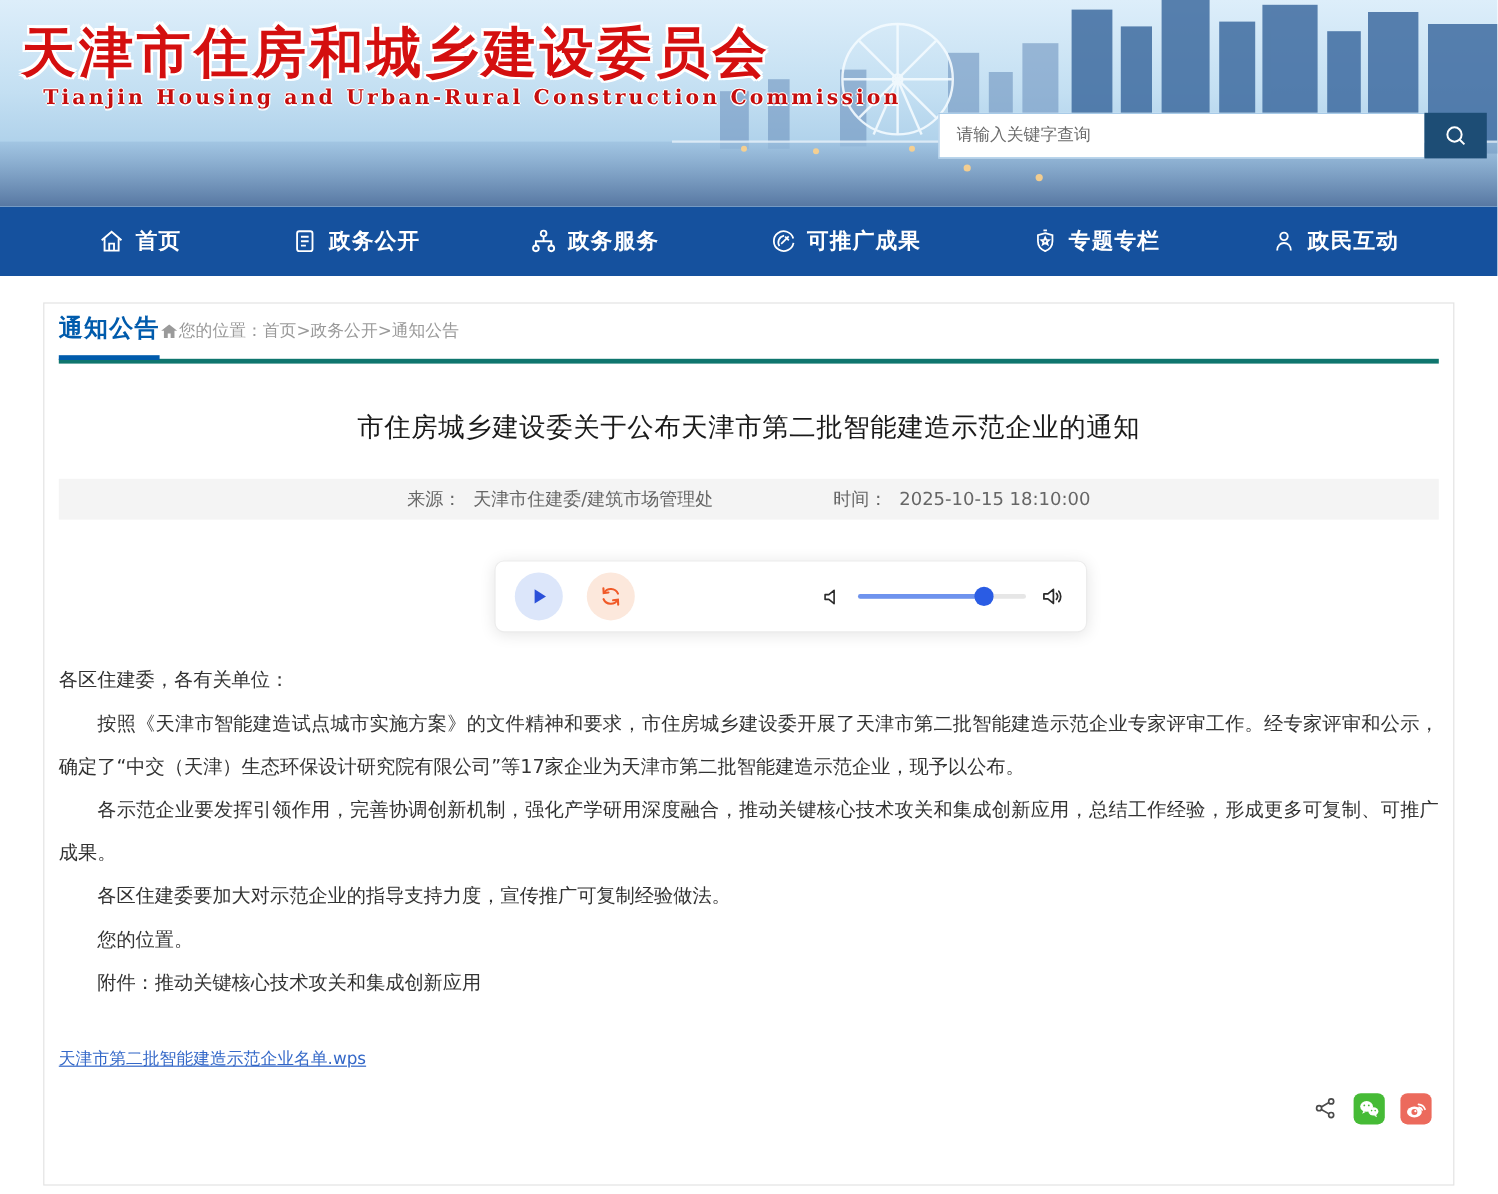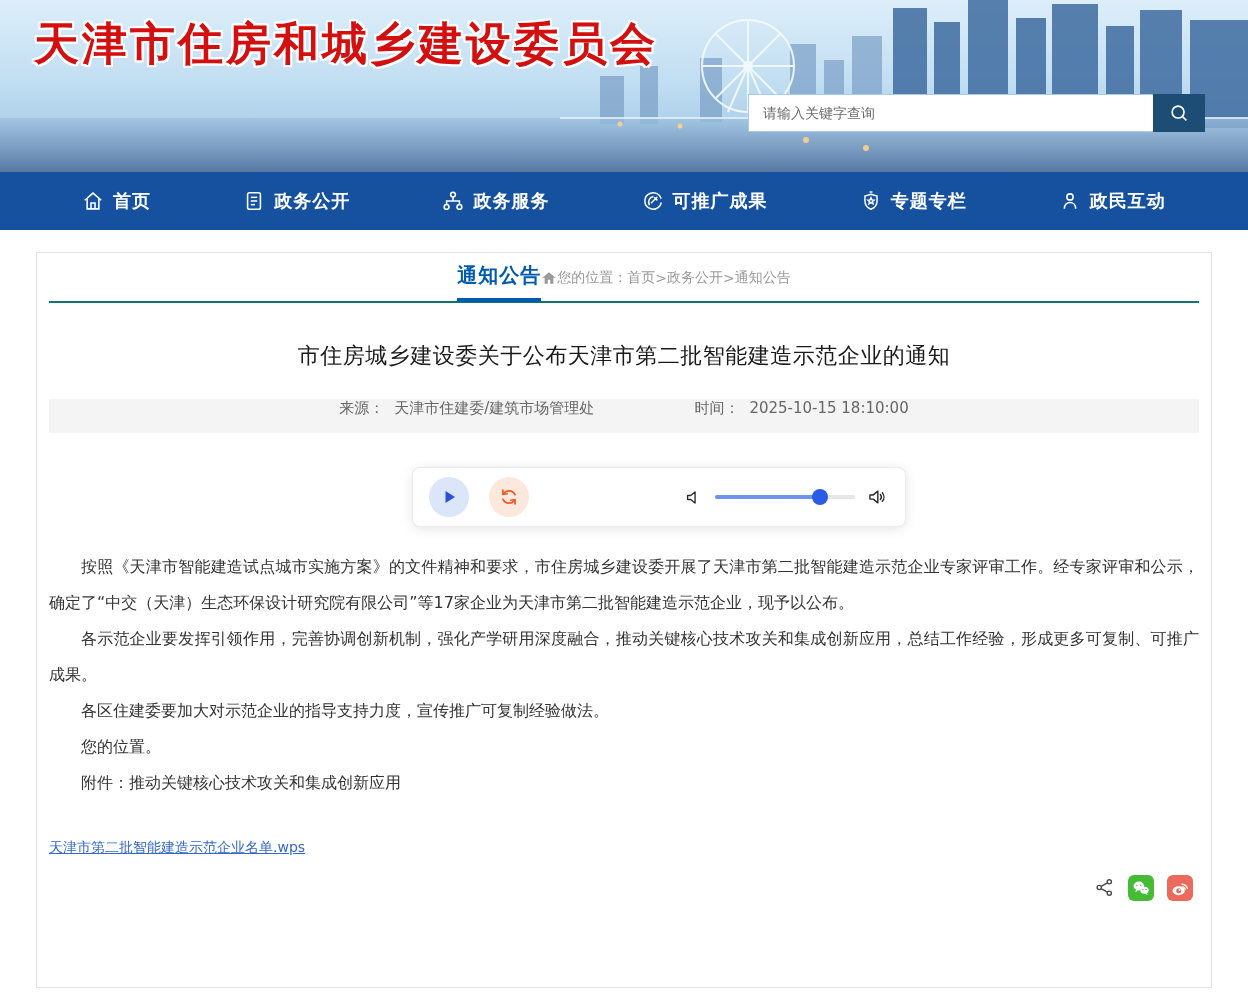--- a/index.html
+++ b/index.html
@@ -11,34 +11,34 @@
   }
 
   
   .banner{
     position:relative; width:1248px; height:172px;
     background:linear-gradient(180deg,#ddeefa 0%,#c3dff2 45%,#a9cde8 78%,#8fb6d9 100%);
     overflow:hidden;
   }
   .banner svg.scene{ position:absolute; inset:0; }
   .site-title{
-    position:absolute; left:34px; top:14px;
+    position:absolute; left:18px; top:14px;
     font-size:45px; font-weight:bold; letter-spacing:3px; color:#d40f0f;
     font-family:"DejaVu Serif","Liberation Serif",serif;
     text-shadow:-2px 0 #fff,2px 0 #fff,0 -2px #fff,0 2px #fff,2px 2px #fff,-2px -2px #fff,2px -2px #fff,-2px 2px #fff;
     white-space:nowrap;
   }
   .site-subtitle{
     position:absolute; left:36px; top:72px;
     font-size:17px; font-weight:bold; letter-spacing:2.6px; color:#c60d0d;
     font-family:"DejaVu Serif","Liberation Serif",serif;
     text-shadow:-1px 0 #fff,1px 0 #fff,0 -1px #fff,0 1px #fff;
     white-space:nowrap;
   }
-  .search-wrap{ position:absolute; left:748px; top:94px; width:457px; height:46px; display:flex; }
+  .search-wrap{ position:absolute; left:782px; top:94px; width:457px; height:46px; display:flex; }
   .search-input{
     width:405px; height:38px; border:1px solid #a8cbe8; border-right:none; background:#fff;
     padding:0 14px; font-size:14px; color:#333; outline:none;
     font-family:"DejaVu Sans","Liberation Sans",sans-serif;
   }
   .search-input::placeholder{ color:#6b6b6b; }
   .search-btn{
     width:52px; height:38px; background:#1d4d75; border:none; cursor:pointer;
     display:flex; align-items:center; justify-content:center;
   }
@@ -51,37 +51,37 @@
   .nav-item{ display:flex; align-items:center; gap:9px; cursor:pointer; color:#fff; }
   .nav-item .label{ font-size:18px; font-weight:bold; letter-spacing:1px; }
   .nav-item svg{ display:block; }
 
   
   .content{
     position:absolute; left:36px; top:252px; width:1176px; height:736px;
     background:#fff; border:1px solid #e3e3e3; padding:0 12px 16px;
   }
   .tab-row{
-    height:50px; border-bottom:2px solid #0f766e;
-    display:flex; align-items:flex-end; justify-content:center;
+    height:50px; border-bottom:4px solid #0f766e;
+    display:flex; align-items:flex-end; justify-content:flex-start;
   }
   .tab{
     font-size:20px; font-weight:bold; color:#005bac; letter-spacing:1px;
     padding:12px 0 9px; border-bottom:4px solid #005bac; margin-bottom:-1px; cursor:pointer;
   }
   .breadcrumb{ display:flex; align-items:center; gap:0; font-size:14px; color:#999; padding-bottom:14px; }
   .breadcrumb a{ color:#999; text-decoration:none; cursor:pointer; }
   .crumb-sep{ color:#999; }
 
   .article-title{
     margin-top:38px; text-align:center; font-size:22px; font-weight:normal; color:#1a1a1a; letter-spacing:0.5px;
   }
   .meta-bar{
     margin-top:28px; height:34px; background:#f4f4f4; color:#666; font-size:15px;
-    display:flex; justify-content:center; gap:100px;
+    display:flex; align-items:center; justify-content:center; gap:100px;
   }
   .meta-bar .pair{ display:flex; gap:10px; }
 
   
   .player{
     width:494px; margin:34px auto 0; margin-left:363px;
     background:#fff; border:1px solid #ececec; border-radius:8px;
     box-shadow:0 2px 12px rgba(0,0,0,0.10);
   }
   .player-top{
@@ -170,20 +170,21 @@
       <circle cx="920" cy="124" r="2.5"></circle>
         <circle cx="1000" cy="126" r="2.5"></circle>
       <circle cx="1080" cy="124" r="2.5"></circle>
         <circle cx="1160" cy="126" r="2.5"></circle>
       <circle cx="806" cy="140" r="3"></circle>
         <circle cx="866" cy="148" r="3"></circle>
     </g>
   </svg>
 
   <div class="site-title">天津市住房和城乡建设委员会</div>
+  <div class="site-subtitle">Tianjin Housing and Urban-Rural Construction Commission</div>
 
   <div class="search-wrap">
     <input class="search-input" type="text" placeholder="请输入关键字查询" style="">
     <button class="search-btn" aria-label="search">
       <svg width="22" height="22" viewBox="0 0 24 24" fill="none" stroke="#fff" stroke-width="1.8">
         <circle cx="11" cy="11" r="6.5"></circle>
           <line x1="15.8" y1="15.8" x2="20" y2="20"></line>
       </svg>
     </button>
   </div>
@@ -299,20 +300,21 @@
         <svg width="20" height="20" viewBox="0 0 24 24" fill="none" stroke="#2a2a2a" stroke-width="1.7" stroke-linejoin="round">
           <path d="M3.5 9.5 H7.5 L13 5 V19 L7.5 14.5 H3.5 Z"></path>
           <path d="M16 9 A4.6 4.6 0 0 1 16 15" stroke-linecap="round"></path>
           <path d="M18.4 6.8 A8 8 0 0 1 18.4 17.2" stroke-linecap="round"></path>
         </svg>
       </div>
     </div>
   </div>
 
   <div class="article-body">
+    <p>各区住建委，各有关单位：</p>
     <p class="indent">按照《天津市智能建造试点城市实施方案》的文件精神和要求，市住房城乡建设委开展了天津市第二批智能建造示范企业专家评审工作。经专家评审和公示，确定了“中交（天津）生态环保设计研究院有限公司”等17家企业为天津市第二批智能建造示范企业，现予以公布。</p>
     <p class="indent">各示范企业要发挥引领作用，完善协调创新机制，强化产学研用深度融合，推动关键核心技术攻关和集成创新应用，总结工作经验，形成更多可复制、可推广成果。</p>
     <p class="indent">各区住建委要加大对示范企业的指导支持力度，宣传推广可复制经验做法。</p>
     <p class="indent">您的位置。</p>
     <p class="indent">附件：推动关键核心技术攻关和集成创新应用</p>
   </div>
 
   <div class="attachment">
     <a>天津市第二批智能建造示范企业名单.wps</a>
   </div>

